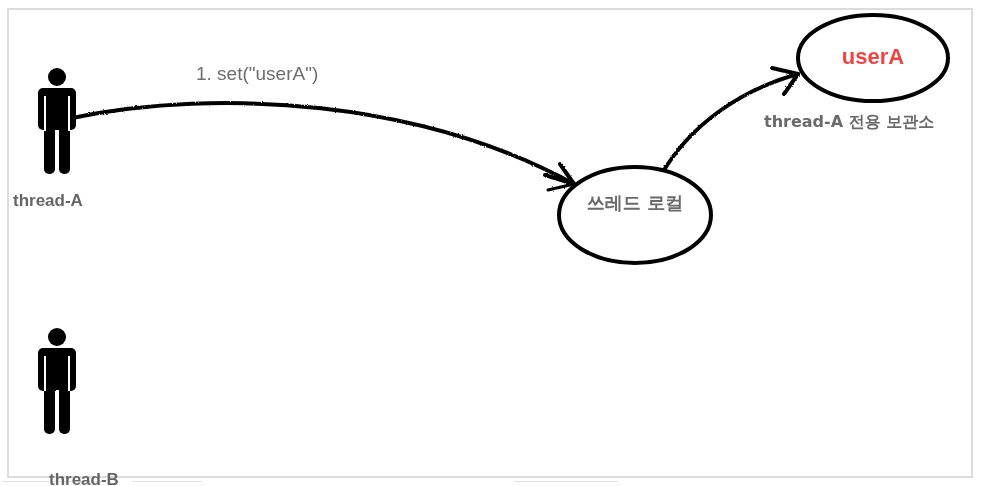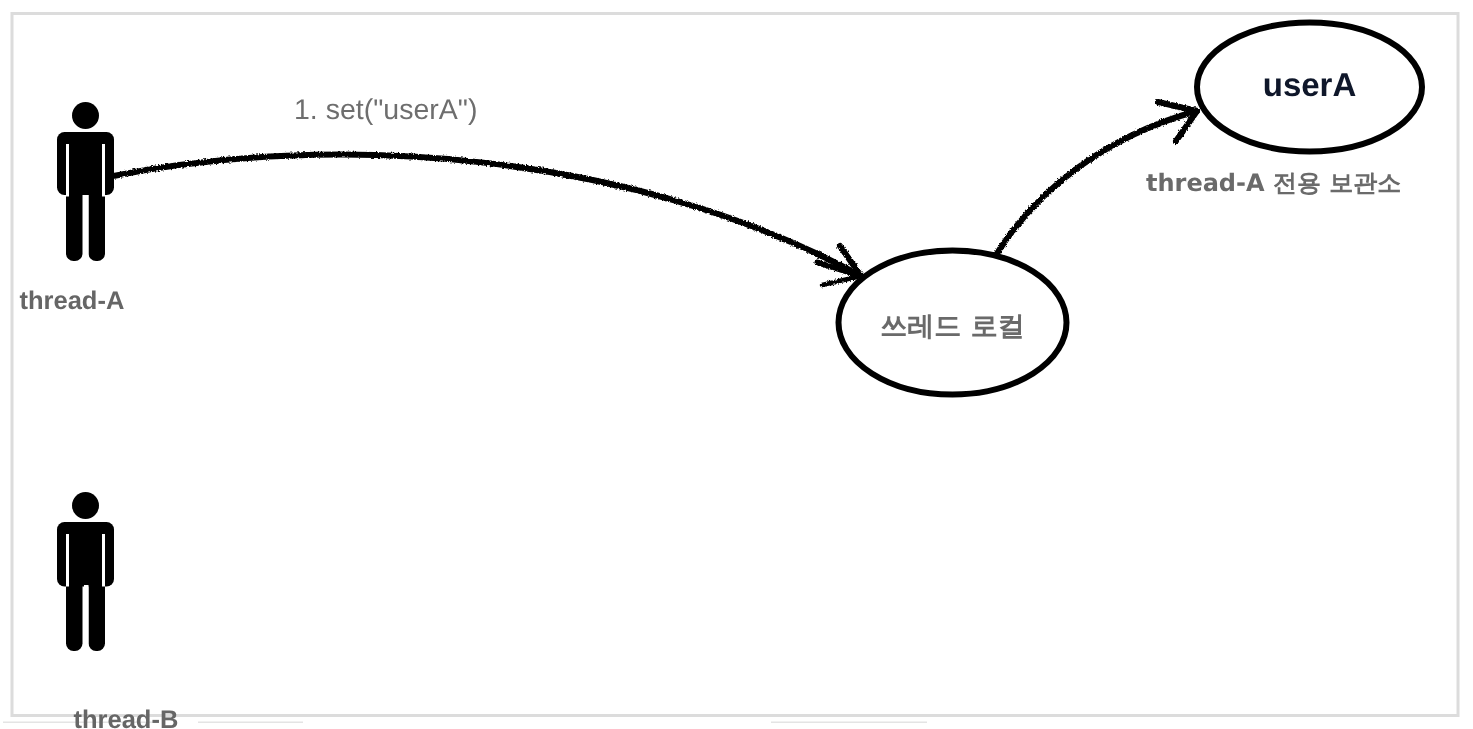--- a/index.html
+++ b/index.html
@@ -5,21 +5,21 @@
     html, body { margin: 0; padding: 0; background: #ffffff; }
     body { width: 982px; height: 486px; position: relative; overflow: hidden; font-family: "Liberation Sans", "DejaVu Sans", sans-serif; }
     .frame { position: absolute; left: 7px; top: 8px; width: 966px; height: 470px; border: 2px solid #dcdcdc; box-sizing: border-box; background: #fff; }
     .bottom-tabs { position: absolute; left: 0; top: 481px; width: 982px; height: 5px; }
     .bottom-tabs span { position: absolute; top: 0; height: 5px; border-top: 1px solid #e4e4e4; }
     svg.diagram { position: absolute; left: 0; top: 0; }
     .label { position: absolute; white-space: nowrap; color: #6a6a6a; }
     .actor-label { font-weight: bold; font-size: 17px; color: #666666; }
     .msg-label { font-size: 19px; color: #6e6e6e; }
     .node-text { position: absolute; text-align: center; white-space: nowrap; }
-    .node-userA { font-size: 22px; font-weight: bold; color: #0f172a; }
+    .node-userA { font-size: 22px; font-weight: bold; color: #ef4444; }
     .node-tl { font-size: 18px; font-weight: bold; color: #6a6a6a; font-family: "DejaVu Sans", sans-serif; }
     .store-label { font-size: 16px; font-weight: bold; color: #6a6a6a; font-family: "DejaVu Sans", sans-serif; }
   </style>
 </head>
 <body>
 
 <div class="frame"></div>
 
 <div class="bottom-tabs">
   <span style="left:2px;width:104px;"></span>
@@ -76,17 +76,17 @@
   <ellipse cx="635" cy="215" rx="76" ry="48" fill="#fff" stroke="#000" stroke-width="4"></ellipse>
 
   <ellipse cx="873" cy="58" rx="75" ry="43" fill="#fff" stroke="#000" stroke-width="4"></ellipse>
 </svg>
 
 <div class="label msg-label" style="left:196px;top:63px;">1. set("userA")</div>
 
 <div class="label actor-label" style="left:13px;top:191px;">thread-A</div>
 <div class="label actor-label" style="left:13px;top:470px;margin-left:36px;">thread-B</div>
 
-<div class="node-text node-tl" style="left:559px;top:205px;width:152px;">쓰레드 로컬</div>
+<div class="node-text node-tl" style="left:559px;top:191px;width:152px;">쓰레드 로컬</div>
 
 <div class="node-text node-userA" style="left:798px;top:44px;width:150px;">userA</div>
 
 <div class="label store-label" style="left:764px;top:112px;">thread-A 전용 보관소</div>
 
 </body></html>

